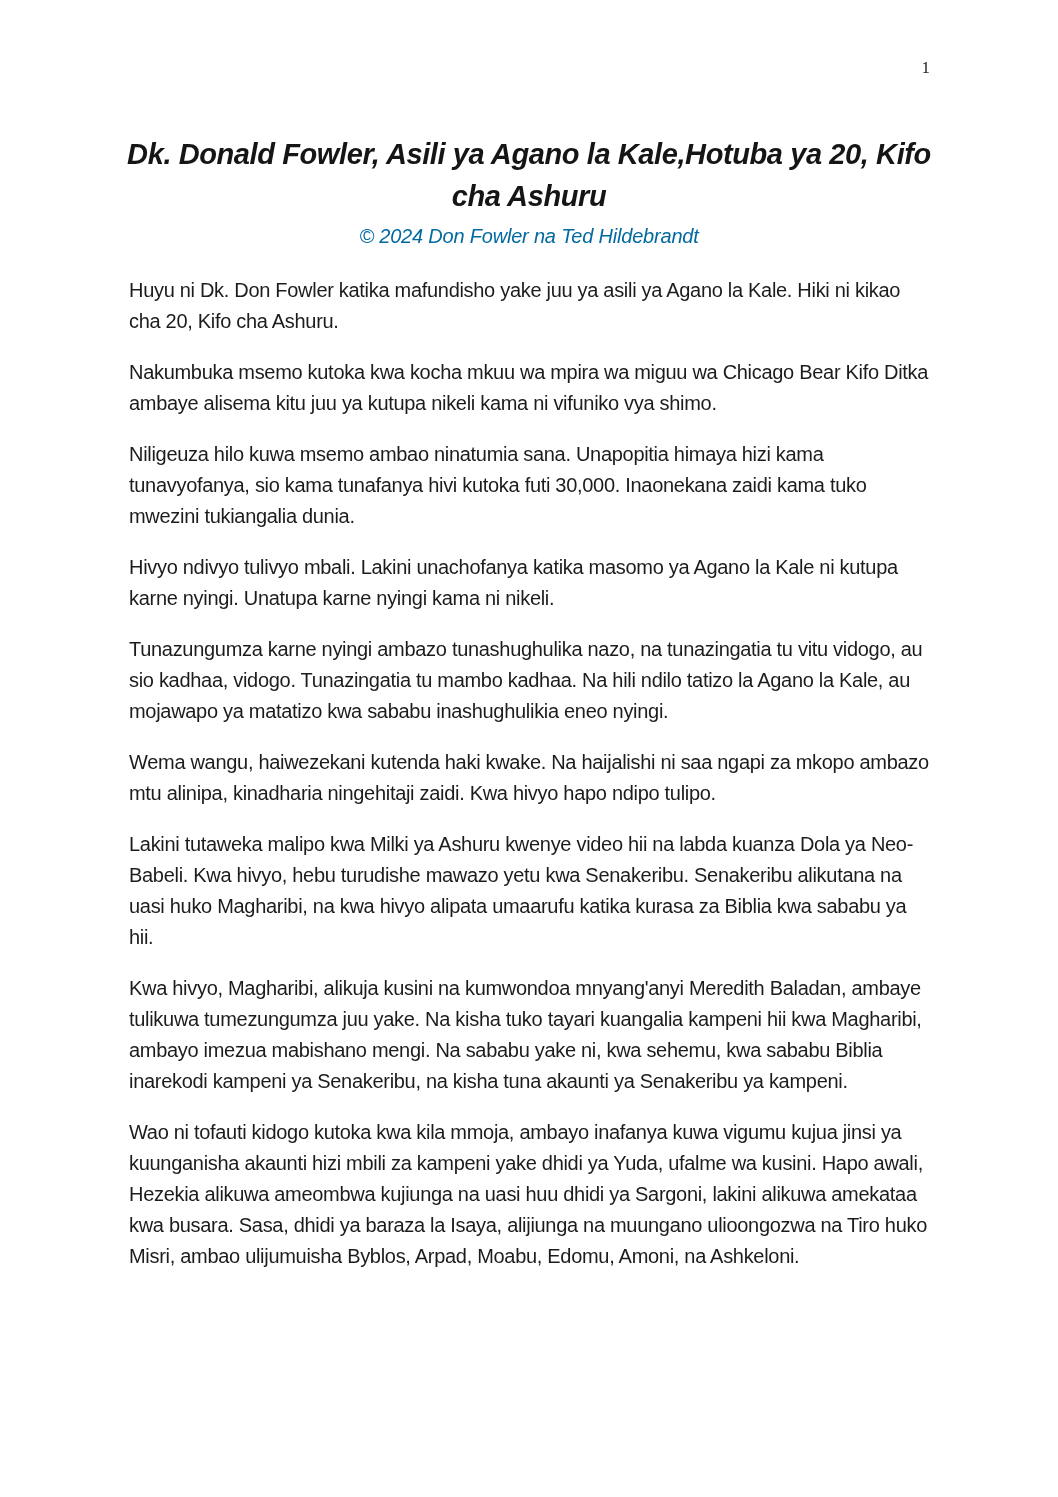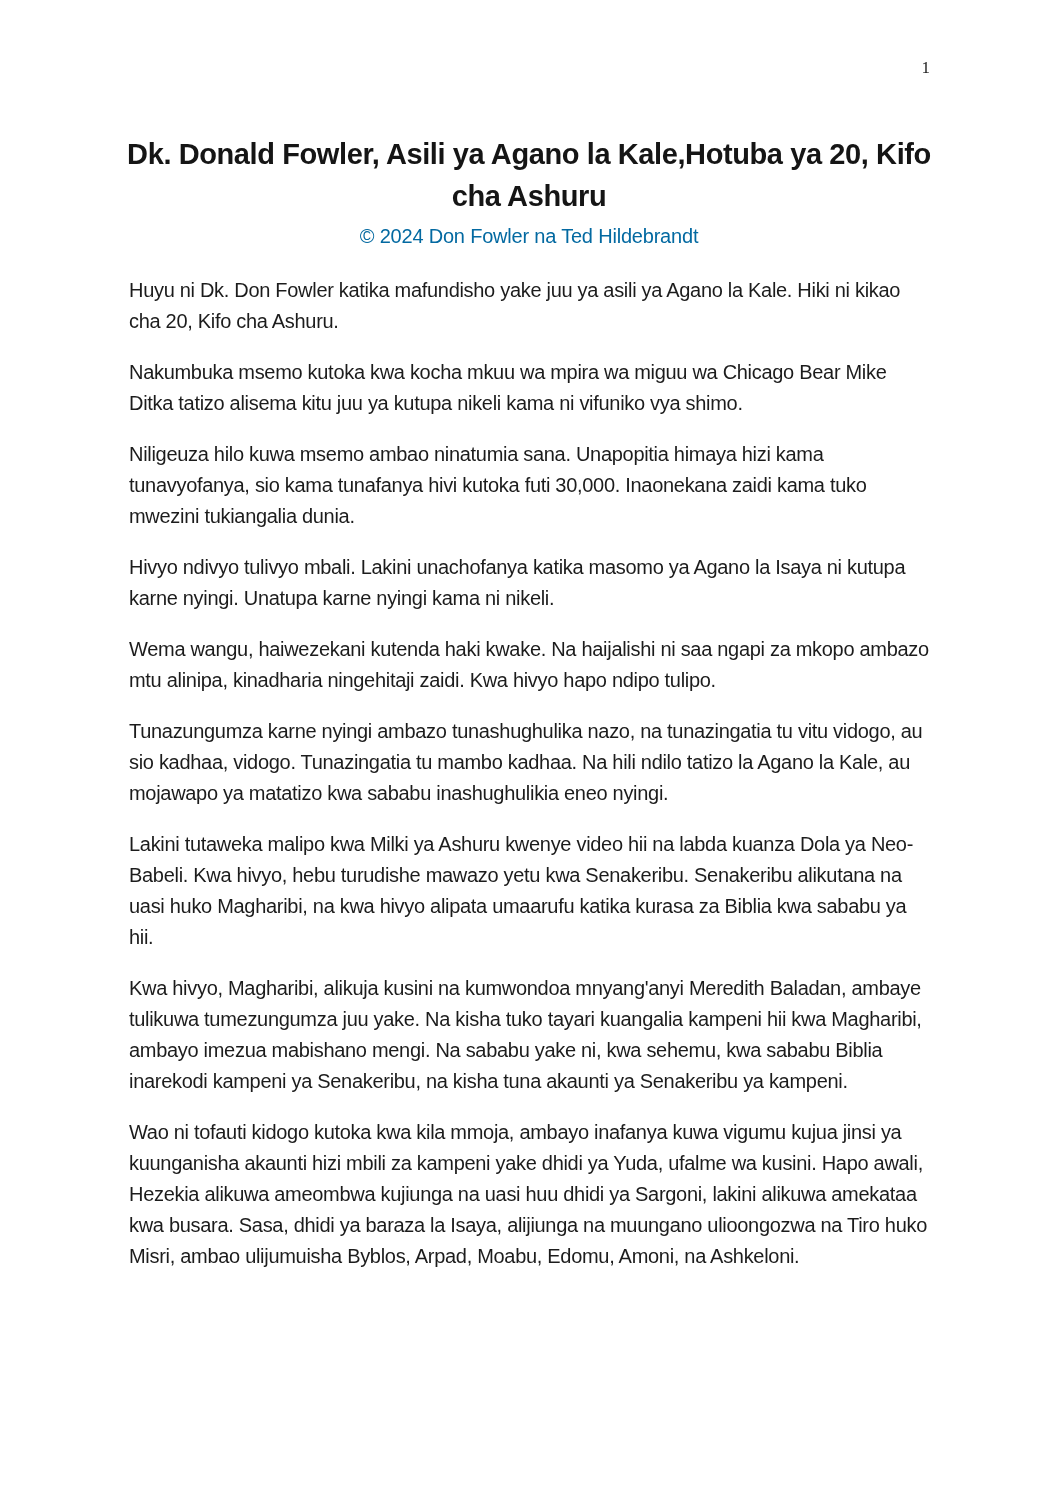--- a/index.html
+++ b/index.html
@@ -23,20 +23,21 @@
     right: 128px;
     font-family: "Liberation Serif", serif;
     font-size: 17px;
     color: #1c1c1c;
   }
   .title-block {
     padding-top: 133px;
     width: 810px;
     margin: 0 auto;
     text-align: center;
+    font-style: italic;
   }
   .doc-title {
     margin: 0;
     font-size: 29px;
     font-weight: bold;
     line-height: 42px;
     letter-spacing: -0.4px;
     color: #151515;
   }
   .doc-copyright {
@@ -66,23 +67,23 @@
 
   <div class="page-number">1</div>
 
   <div class="title-block">
     <h1 class="doc-title">Dk. Donald Fowler, Asili ya Agano la Kale,Hotuba ya 20, Kifo cha Ashuru</h1>
     <div class="doc-copyright">© 2024 Don Fowler na Ted Hildebrandt</div>
   </div>
 
   <div class="content">
     <p>Huyu ni Dk. Don Fowler katika mafundisho yake juu ya asili ya Agano la Kale. Hiki ni kikao cha 20, Kifo cha Ashuru.</p>
-    <p>Nakumbuka msemo kutoka kwa kocha mkuu wa mpira wa miguu wa Chicago Bear Mike Ditka tatizo alisema kitu juu ya kutupa nikeli kama ni vifuniko vya shimo.</p>
+    <p>Nakumbuka msemo kutoka kwa kocha mkuu wa mpira wa miguu wa Chicago Bear Kifo Ditka ambaye alisema kitu juu ya kutupa nikeli kama ni vifuniko vya shimo.</p>
     <p>Niligeuza hilo kuwa msemo ambao ninatumia sana. Unapopitia himaya hizi kama tunavyofanya, sio kama tunafanya hivi kutoka futi 30,000. Inaonekana zaidi kama tuko mwezini tukiangalia dunia.</p>
-    <p>Hivyo ndivyo tulivyo mbali. Lakini unachofanya katika masomo ya Agano la Isaya ni kutupa karne nyingi. Unatupa karne nyingi kama ni nikeli.</p>
+    <p>Hivyo ndivyo tulivyo mbali. Lakini unachofanya katika masomo ya Agano la Kale ni kutupa karne nyingi. Unatupa karne nyingi kama ni nikeli.</p>
+    <p>Tunazungumza karne nyingi ambazo tunashughulika nazo, na tunazingatia tu vitu vidogo, au sio kadhaa, vidogo. Tunazingatia tu mambo kadhaa. Na hili ndilo tatizo la Agano la Kale, au mojawapo ya matatizo kwa sababu inashughulikia eneo nyingi.</p>
     <p>Wema wangu, haiwezekani kutenda haki kwake. Na haijalishi ni saa ngapi za mkopo ambazo mtu alinipa, kinadharia ningehitaji zaidi. Kwa hivyo hapo ndipo tulipo.</p>
-    <p>Tunazungumza karne nyingi ambazo tunashughulika nazo, na tunazingatia tu vitu vidogo, au sio kadhaa, vidogo. Tunazingatia tu mambo kadhaa. Na hili ndilo tatizo la Agano la Kale, au mojawapo ya matatizo kwa sababu inashughulikia eneo nyingi.</p>
     <p>Lakini tutaweka malipo kwa Milki ya Ashuru kwenye video hii na labda kuanza Dola ya Neo-Babeli. Kwa hivyo, hebu turudishe mawazo yetu kwa Senakeribu. Senakeribu alikutana na uasi huko Magharibi, na kwa hivyo alipata umaarufu katika kurasa za Biblia kwa sababu ya hii.</p>
     <p>Kwa hivyo, Magharibi, alikuja kusini na kumwondoa mnyang'anyi Meredith Baladan, ambaye tulikuwa tumezungumza juu yake. Na kisha tuko tayari kuangalia kampeni hii kwa Magharibi, ambayo imezua mabishano mengi. Na sababu yake ni, kwa sehemu, kwa sababu Biblia inarekodi kampeni ya Senakeribu, na kisha tuna akaunti ya Senakeribu ya kampeni.</p>
     <p>Wao ni tofauti kidogo kutoka kwa kila mmoja, ambayo inafanya kuwa vigumu kujua jinsi ya kuunganisha akaunti hizi mbili za kampeni yake dhidi ya Yuda, ufalme wa kusini. Hapo awali, Hezekia alikuwa ameombwa kujiunga na uasi huu dhidi ya Sargoni, lakini alikuwa amekataa kwa busara. Sasa, dhidi ya baraza la Isaya, alijiunga na muungano ulioongozwa na Tiro huko Misri, ambao ulijumuisha Byblos, Arpad, Moabu, Edomu, Amoni, na Ashkeloni.</p>
   </div>
 
 </div>
 
 </body></html>

